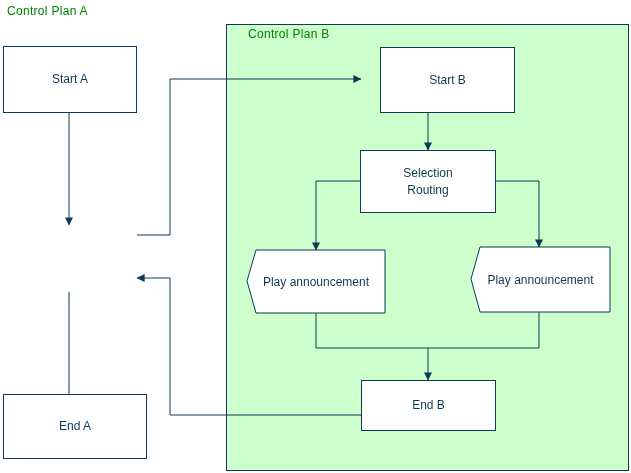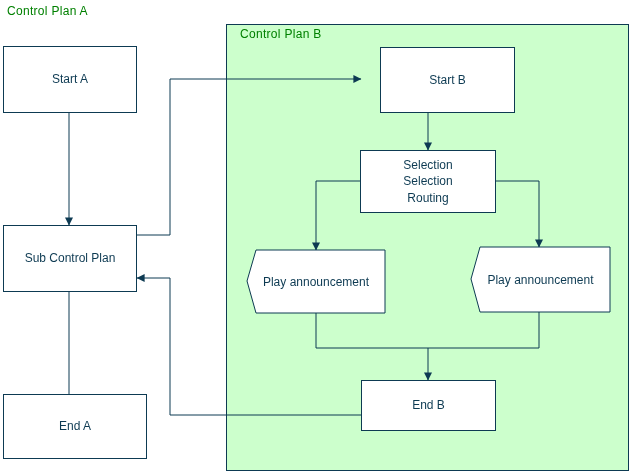--- a/index.html
+++ b/index.html
@@ -73,30 +73,28 @@
     <polyline class="wire" points="496,181 539,181 539,247" marker-end="url(#arr)"></polyline>
     <polyline class="wire" points="316,313 316,348 539,348 539,312"></polyline>
     <polyline class="wire" points="428,348 428,380" marker-end="url(#arr)"></polyline>
     <polyline class="wire" points="361,415 170,415 170,278 137,278" marker-end="url(#arr)"></polyline>
 
     <polygon class="shape" points="256,250 385,250 385,313 256,313 247,281"></polygon>
     <polygon class="shape" points="480,247 610,247 610,312 480,312 471,279"></polygon>
   </svg>
 
   <div class="plan-title" style="left:7px; top:4px;">Control Plan A</div>
-  <div class="plan-title" style="left:240px; top:27px;">Control Plan B</div>
+  <div class="plan-title" style="left:248px; top:27px;">Control Plan B</div>
 
   <div class="node" style="left:3px; top:46px; width:134px; height:67px;">Start A</div>
-  <div class="node" style="left:3px; top:225px; width:134px; height:67px;">Sub Control Plan</div>
   <div class="node" style="left:3px; top:394px; width:144px; height:65px;">End A</div>
 
   <div class="node" style="left:380px; top:47px; width:135px; height:66px;">Start B</div>
   <div class="node" style="left:360px; top:150px; width:136px; height:63px;">
     <div>
-      <div>Selection</div>
       <div>Selection Routing</div>
     </div>
   </div>
   <div class="node" style="left:361px; top:380px; width:135px; height:51px;">End B</div>
 
   <div class="pent-label" style="left:247px; top:250px; width:138px; height:63px;">Play announcement</div>
   <div class="pent-label" style="left:471px; top:247px; width:139px; height:65px;">Play announcement</div>
 
 </div>
 

